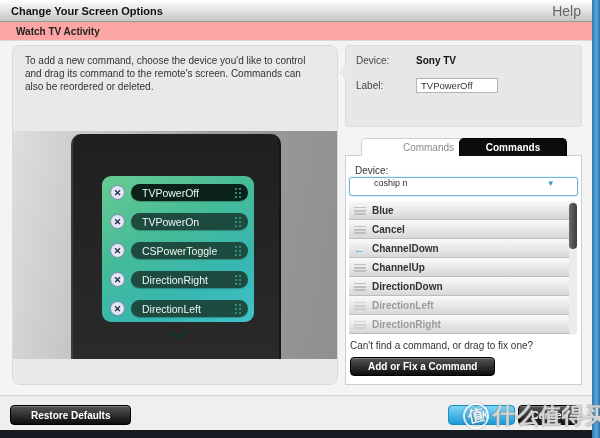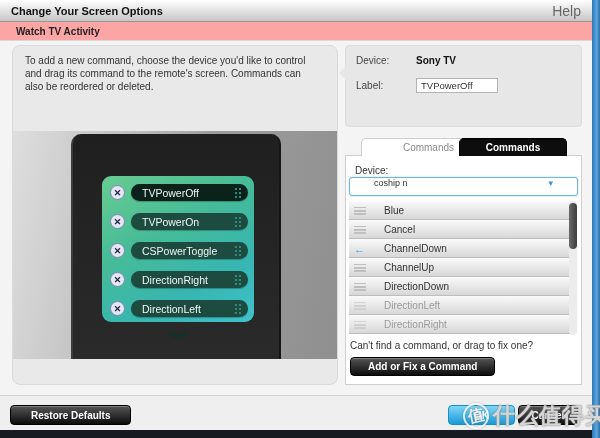--- a/index.html
+++ b/index.html
@@ -67,21 +67,21 @@
   .dropdown { position:absolute; left:3px; top:21px; width:229px; height:19px;
     border:1px solid #6fb4da; border-radius:3px; background:#fff; display:flex; 
     padding:0 24px; cursor:pointer; box-shadow:0 0 2px rgba(60,150,210,.45); }
   .dropdown .val { font-size:9px; color:#333; }
   .dropdown .caret { margin-left:auto; font-size:9px; color:#2d98d6; }
 
   .cmd-list { position:absolute; left:3px; top:45px; width:222px; }
   .cmd-row { height:19px; display:flex; align-items:center;
     background:linear-gradient(#f8f8f8,#d7d7d7); border-bottom:1px solid #bdbdbd;
     border-top:1px solid #fafafa; padding-left:5px; cursor:grab; }
-  .cmd-label { font-size:10px; font-weight:normal; color:#333; margin-left:18px; }
+  .cmd-label { font-size:10px; font-weight:bold; color:#333; margin-left:6px; }
   .cmd-row.disabled .cmd-label { color:#9b9b9b; }
   .drag-icon { width:12px; height:8px; min-width:12px;
     background:repeating-linear-gradient(to bottom,#bfbfbf 0 1.4px, transparent 1.4px 3.2px); }
   .cmd-row.disabled .drag-icon { opacity:.55; }
   .arrow-icon { width:12px; min-width:12px; font-size:11px; font-weight:bold; color:#2aa7e8; line-height:8px; }
 
   .scroll { position:absolute; right:4px; top:45px; width:8px; height:134px;
     background:#ececec; border-radius:4px; }
   .thumb { position:absolute; left:0; top:2px; width:8px; height:46px;
     background:linear-gradient(90deg,#6b6b6b,#3c3c3c); border-radius:4px; cursor:pointer; }

